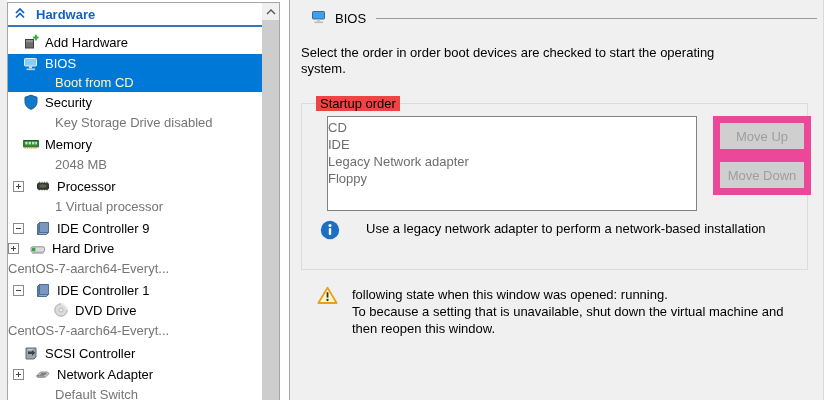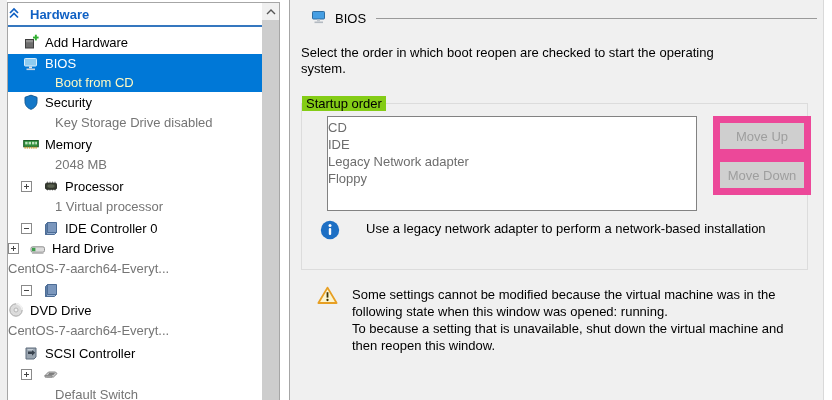--- a/index.html
+++ b/index.html
@@ -9,32 +9,32 @@
   }
   .lstrip{position:absolute;left:0;top:0;width:7px;height:400px;background:#efefef}
 
   
   .sidebar{
     position:absolute;left:7px;top:2px;width:271px;height:398px;
     background:#fff;border:1px solid #a6a6a6;border-bottom:none;
   }
   .side-header{
     height:22px;display:flex;align-items:center;margin-right:17px;
-    border-bottom:2px solid #3577bf;
+    border-bottom:2px solid #3577bf;padding-left:6px;
   }
   .side-header .hw{color:#1061c4;font-weight:bold;margin-left:10px}
   .tree{margin-top:5px}
   .row{height:20px;display:flex;align-items:center;margin-right:17px;white-space:nowrap}
   .icon16{width:16px;height:16px;flex:none;margin-right:6px}
   .r0{padding-left:15px}
-  .r0e{padding-left:13px}
+  .r0e{padding-left:5px}
   .r0e .icon16{margin-left:11px}
   .r1e{}
   .r1e .icon16{margin-left:11px}
-  .r1{}
+  .r1{padding-left:45px}
   .sub0{padding-left:47px;color:#757575}
   .sub1{color:#757575;overflow:hidden;text-overflow:clip}
   .sel{background:#0078d7;color:#fff;margin:2px 17px 0 0;padding:0}
   .sel .row{margin-right:0;height:19px}
   .sel .sub0{color:#fef9c3;height:19px;display:flex;align-items:center}
   .sp2{height:2px}.sp3{height:3px}.sp1{height:1px}
   .expander{
     width:9px;height:9px;flex:none;background:#fff;border:1px solid #8a8a8a;
     position:relative;margin-top:0;
   }
@@ -52,21 +52,21 @@
     background:#f0f0f0;border-left:1px solid #a6a6a6;border-right:1px solid #d9d9d9;
   }
   .phead{display:flex;align-items:center;padding:9px 0 0 21px}
   .phead .ptitle{margin-left:8px}
   .rule{flex:1;height:1px;background:#9a9a9a;margin:0 6px 0 10px}
   .desc{margin:17px 0 0 11px;line-height:16px}
   .groupbox{
     position:relative;margin:26px 0 0 11px;width:505px;height:165px;
     border:1px solid #dcdcdc;
   }
-  .grouplabel{position:absolute;top:-8px;left:0;background:#84cc16;padding:0 4px}
+  .grouplabel{position:absolute;top:-8px;left:14px;background:#ef4444;padding:0 4px}
   .listbox{
     position:absolute;left:25px;top:12px;width:368px;height:89px;
     background:#fff;border:1px solid #828282;padding:2px 0;overflow:hidden;
   }
   .listbox .li{line-height:17px;color:#6d6d6d}
   .btn{
     position:absolute;left:411px;width:84px;height:26px;
     background:#cfcfcf;border:7px solid #ec4899;color:#9e9e9e;
     display:flex;align-items:center;justify-content:center;
   }
@@ -176,21 +176,21 @@
     <div class="sp2"></div>
     <div class="row r0e">
       <span class="expander"></span>
       <span class="icon16">
         <svg width="16" height="16" viewBox="0 0 16 16">
             <path d="M4.5 2.5 L13.5 2.5 L13.5 12.5 L4.5 12.5 Z" fill="#7b97bd" stroke="#4d6d96"></path>
             <path d="M4.5 2.5 L2.5 4.5 L2.5 14.5 L4.5 12.5 Z" fill="#5d7da6" stroke="#4d6d96"></path>
             <path d="M2.5 14.5 L11.5 14.5 L13.5 12.5 L4.5 12.5 Z" fill="#93adcf" stroke="#4d6d96"></path>
           </svg>
       </span>
-      <span>IDE Controller 0</span>
+      <span>IDE Controller 9</span>
     </div>
 
     <div class="row r1e">
       <span class="expander plus"></span>
       <span class="icon16">
         <svg width="16" height="16" viewBox="0 0 16 16">
             <rect x="1" y="6.8" width="13.5" height="5.4" rx="1.6" fill="#dcdcdc" stroke="#8f8f8f"></rect>
             <rect x="2" y="7.8" width="3.4" height="3.4" fill="#3f9e4d"></rect>
             <rect x="2" y="12.8" width="11.5" height="1.2" fill="#bdbdbd"></rect>
           </svg>
@@ -202,20 +202,21 @@
     <div class="sp2"></div>
     <div class="row r0e">
       <span class="expander"></span>
       <span class="icon16">
         <svg width="16" height="16" viewBox="0 0 16 16">
             <path d="M4.5 2.5 L13.5 2.5 L13.5 12.5 L4.5 12.5 Z" fill="#7b97bd" stroke="#4d6d96"></path>
             <path d="M4.5 2.5 L2.5 4.5 L2.5 14.5 L4.5 12.5 Z" fill="#5d7da6" stroke="#4d6d96"></path>
             <path d="M2.5 14.5 L11.5 14.5 L13.5 12.5 L4.5 12.5 Z" fill="#93adcf" stroke="#4d6d96"></path>
           </svg>
       </span>
+      <span>IDE Controller 1</span>
     </div>
 
     <div class="row r1">
       <span class="icon16">
         <svg width="16" height="16" viewBox="0 0 16 16">
             <circle cx="8" cy="8" r="6.2" fill="#dcdcdc" stroke="#a8a8a8"></circle>
             <path d="M8 1.8 A6.2 6.2 0 0 1 14.2 8" fill="none" stroke="#f4f4f4" stroke-width="1.6"></path>
             <circle cx="8" cy="8" r="2" fill="#f2f2f2" stroke="#b5b5b5"></circle>
           </svg>
       </span>
@@ -241,20 +242,21 @@
       <span class="icon16">
         <svg width="16" height="16" viewBox="0 0 16 16">
             <path d="M2 9.5 L5.5 6 h7 l1.5 1.6 -3.5 3.4 h-7 z" fill="#c9c9c9" stroke="#8a8a8a"></path>
             <g stroke="#6e6e6e" stroke-width="0.9">
               <line x1="6" y1="7.4" x2="11.6" y2="7.4"></line>
               <line x1="5.2" y1="8.4" x2="10.8" y2="8.4"></line>
             </g>
             <path d="M2 9.5 h7 v1.6 h-7 z" fill="#aeaeae" stroke="#8a8a8a"></path>
           </svg>
       </span>
+      <span>Network Adapter</span>
     </div>
     <div class="row sub0">Default Switch</div>
   </div>
 
   <div class="sscroll">
     <div class="sbtn">
       <svg width="10" height="8" viewBox="0 0 10 8">
           <polyline points="1,6 5,2 9,6" fill="none" stroke="#555" stroke-width="1.4"></polyline>
         </svg>
     </div>
@@ -270,21 +272,21 @@
           <rect x="1.5" y="2.5" width="12" height="7.5" rx="0.8" fill="#459ee3" stroke="#2f6da1"></rect>
           <rect x="6" y="10.5" width="3" height="1.8" fill="#c0c6cc"></rect>
           <rect x="3.5" y="12.5" width="8.5" height="1.6" fill="#b3bac1"></rect>
         </svg>
     </span>
     <span class="ptitle">BIOS</span>
     <span class="rule"></span>
   </div>
 
   <div class="desc">
-    <div>Select the order in which boot reopen are checked to start the operating</div>
+    <div>Select the order in order boot devices are checked to start the operating</div>
     <div>system.</div>
   </div>
 
   <div class="groupbox">
     <span class="grouplabel">Startup order</span>
 
     <div class="listbox">
       <div class="li">CD</div>
       <div class="li">IDE</div>
       <div class="li">Legacy Network adapter</div>
@@ -310,19 +312,18 @@
 
   <div class="warnrow">
     <span>
       <svg width="21" height="19" viewBox="0 0 21 19">
           <path d="M10.5 1.6 L19.6 17 H1.4 Z" fill="#fcf4cf" stroke="#e79f23" stroke-width="1.8" stroke-linejoin="round"></path>
           <rect x="9.6" y="6.2" width="1.8" height="5.4" fill="#403400"></rect>
           <circle cx="10.5" cy="14" r="1.15" fill="#403400"></circle>
         </svg>
     </span>
     <div class="wtxt">
-      <div>Some settings cannot be modified because the virtual machine was in the</div>
       <div>following state when this window was opened: running.</div>
       <div>To because a setting that is unavailable, shut down the virtual machine and</div>
       <div>then reopen this window.</div>
     </div>
   </div>
 </div>
 
 </body></html>

